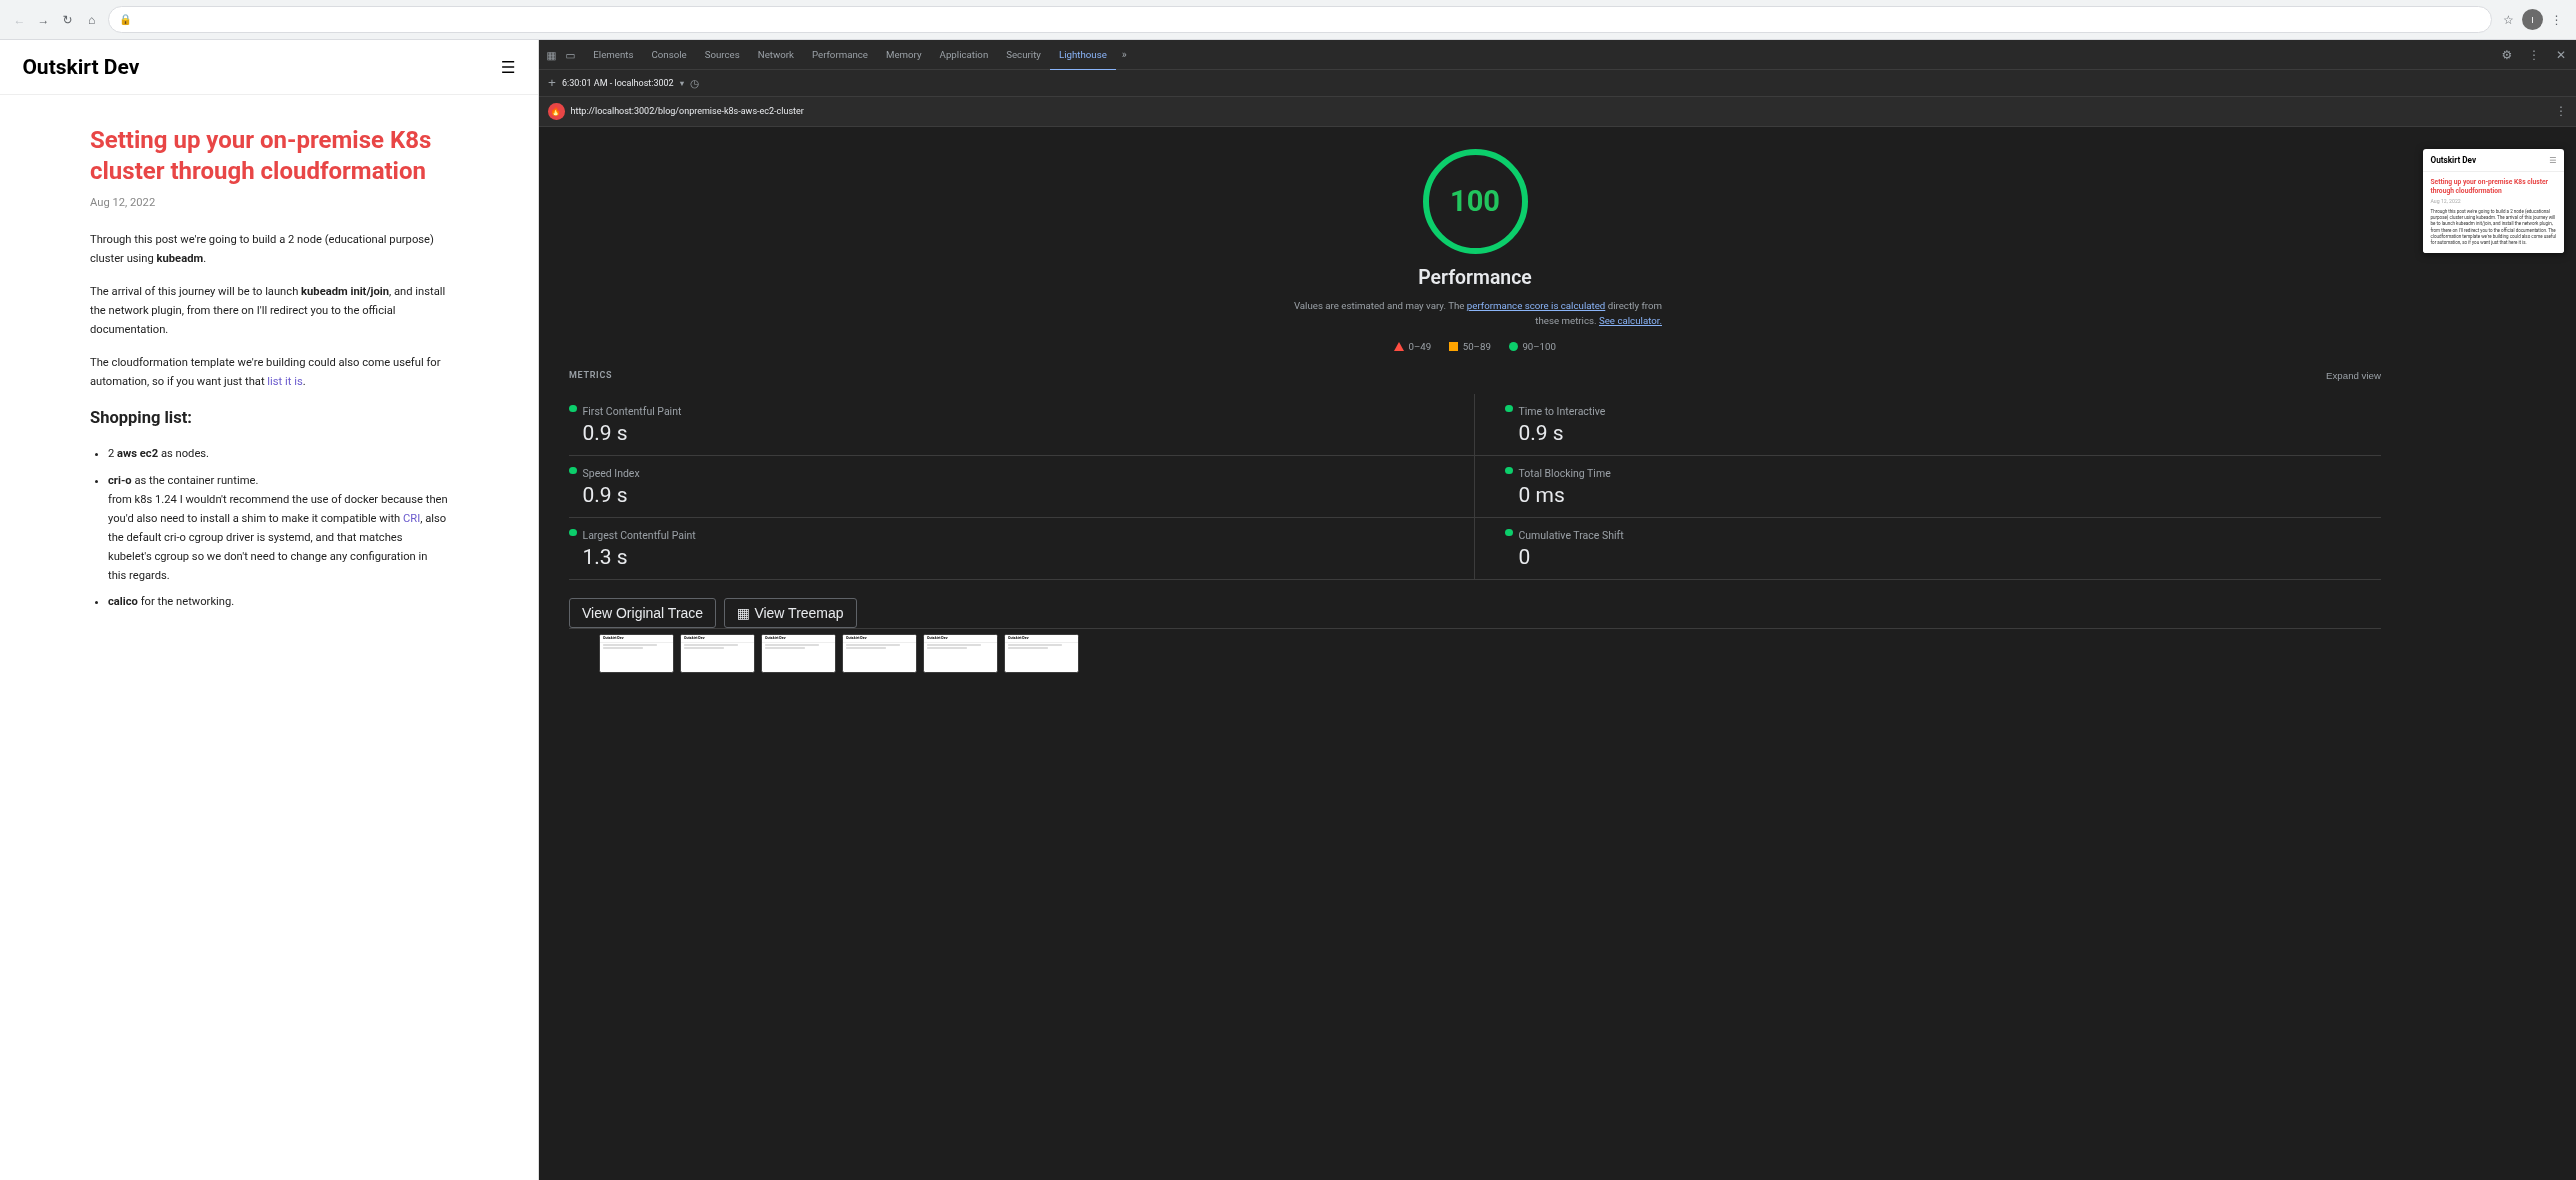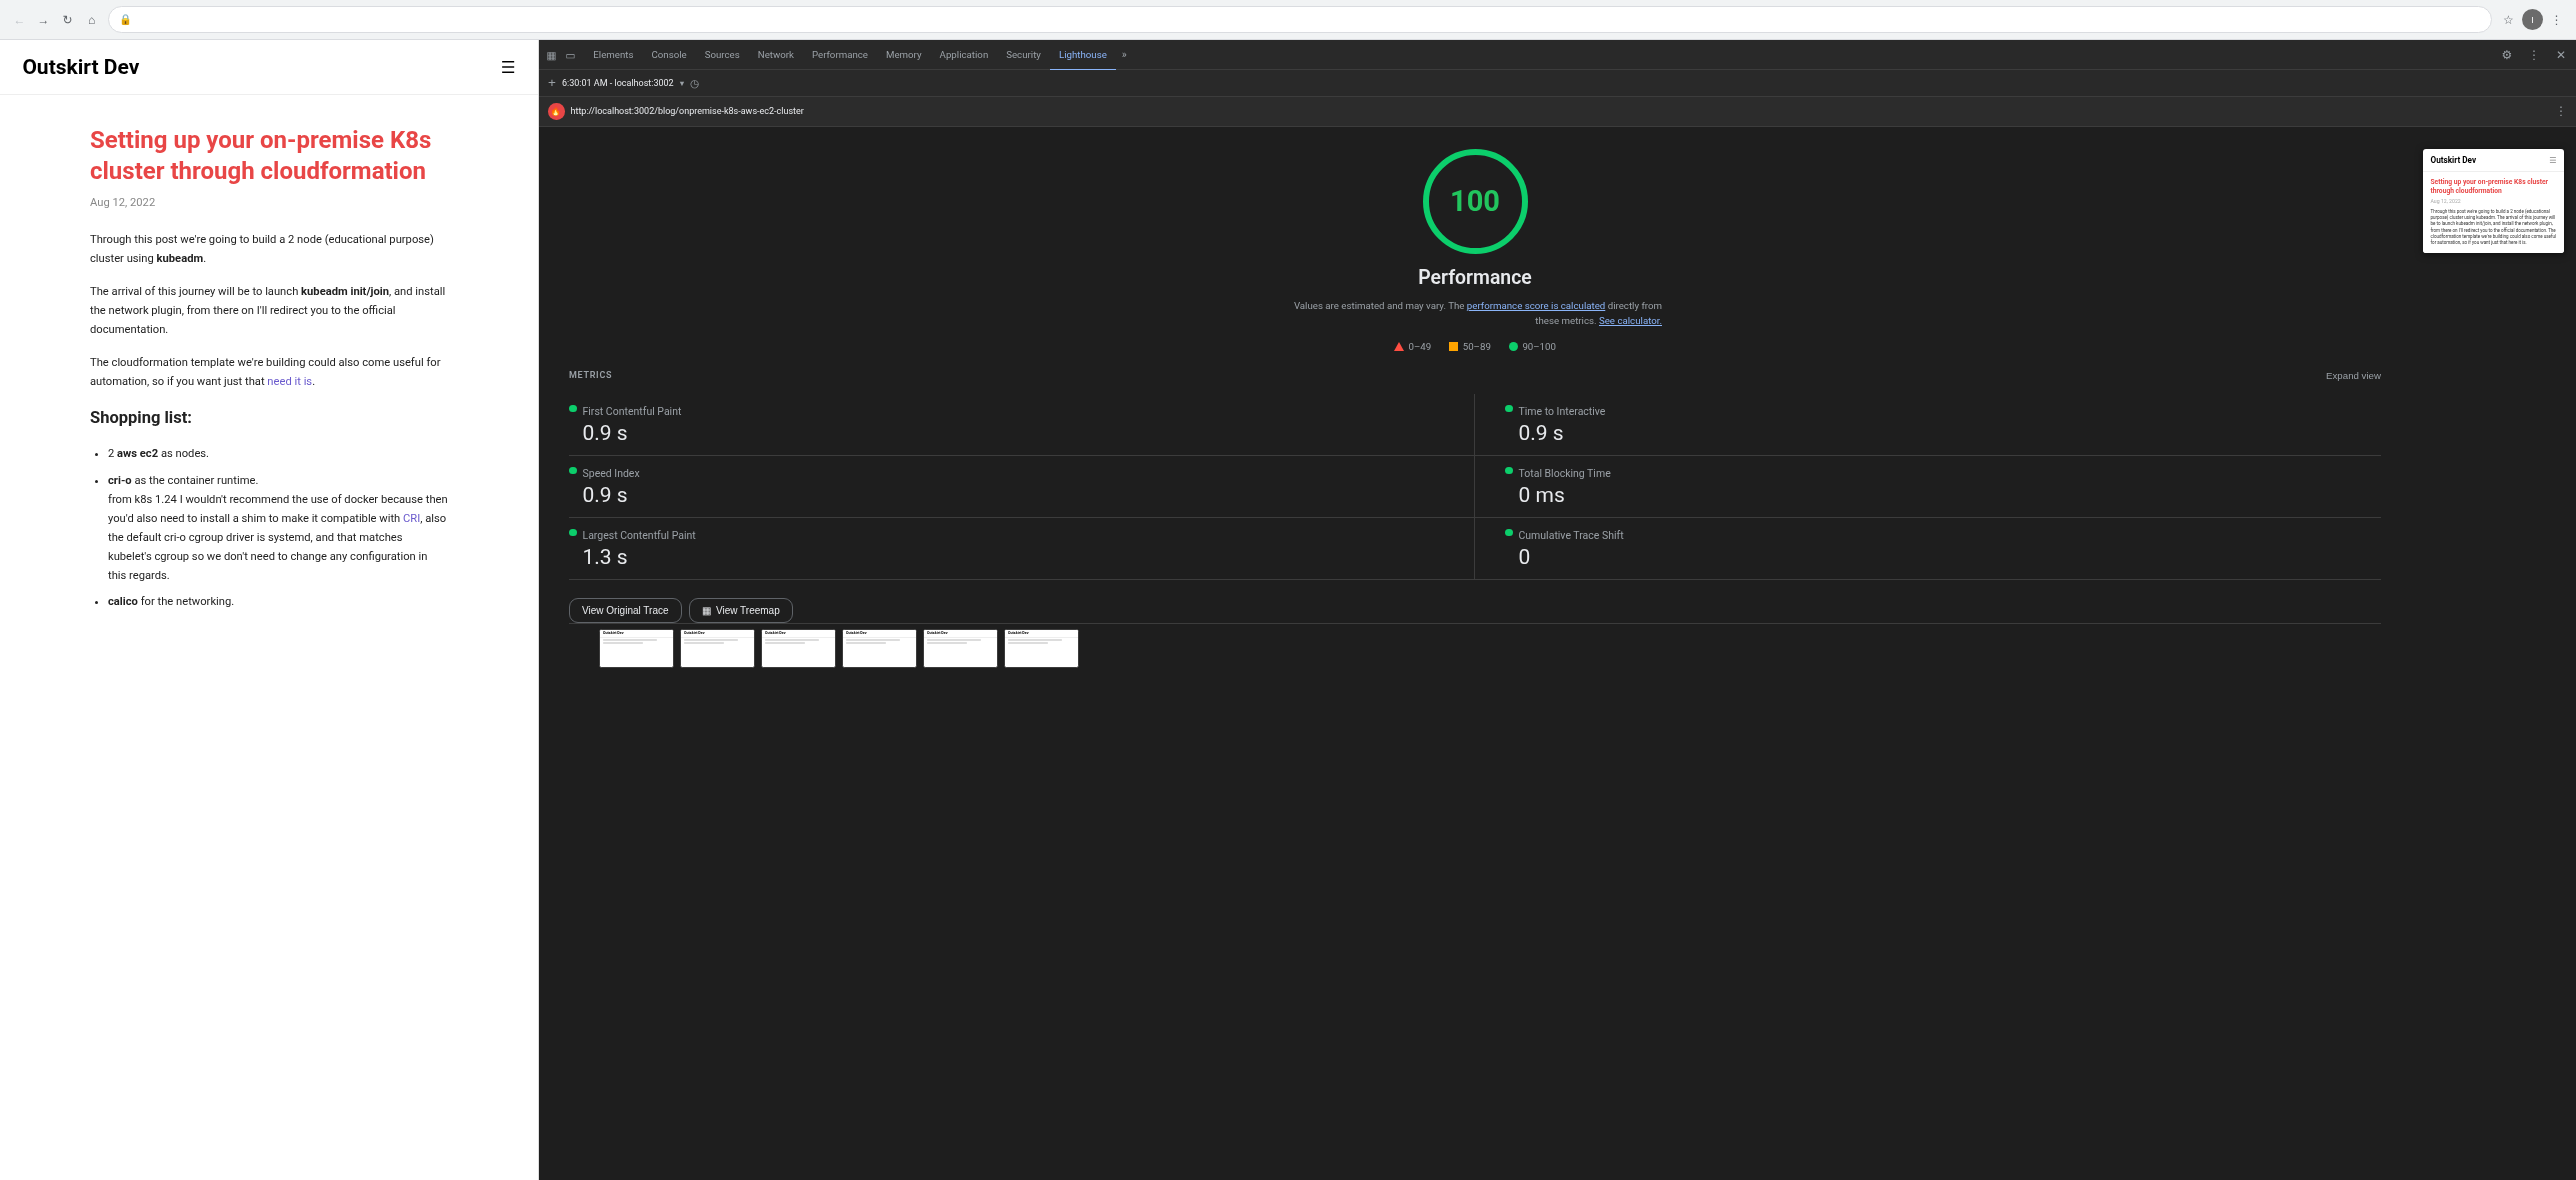--- a/index.html
+++ b/index.html
@@ -519,24 +519,24 @@
     
     .action-buttons {
       display: flex;
       gap: 7.5px;
       margin-top: 18px;
     }
 
     .action-btn {
       padding: 6px 12px;
       border: 0.7px solid #5f6368;
-      border-radius: 9px;
+      border-radius: 3px;
       background: transparent;
       color: #e8eaed;
-      font-size: 10px;
+      font-size: 14px;
       cursor: pointer;
       display: flex;
       align-items: center;
       gap: 4.5px;
     }
 
     
     .preview-panel {
       width: 165px;
       flex-shrink: 0;
@@ -677,21 +677,21 @@
         <div class="blog-date">Aug 12, 2022</div>
 
         <div class="blog-body">
           <p>
             Through this post we're going to build a 2 node (educational purpose) cluster using <strong>kubeadm</strong>.
           </p>
           <p>
             The arrival of this journey will be to launch <strong>kubeadm init/join</strong>, and install the network plugin, from there on I'll redirect you to the official documentation.
           </p>
           <p>
-            The cloudformation template we're building could also come useful for automation, so if you want just that <a href="#">need it is</a>.
+            The cloudformation template we're building could also come useful for automation, so if you want just that <a href="#">list it is</a>.
           </p>
 
           <h2>Shopping list:</h2>
           <ul>
             <li>2 <strong>aws ec2</strong> as nodes.</li>
             <li>
               <strong>cri-o</strong> as the container runtime.<br>
               from k8s 1.24 I wouldn't recommend the use of docker because then you'd also need to install a shim to make it compatible with
               <a href="#">CRI</a>, also the default cri-o cgroup driver is systemd, and that matches kubelet's cgroup so we don't need to change any configuration in this regards.
             </li>

